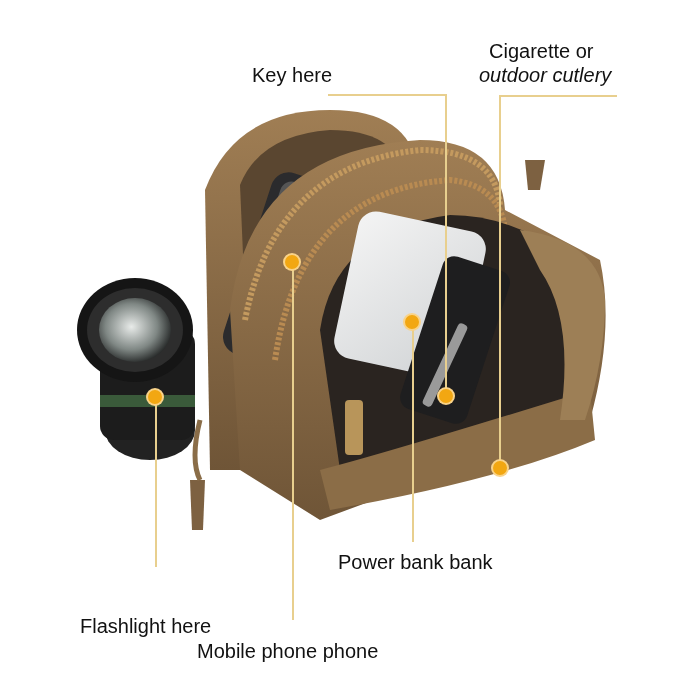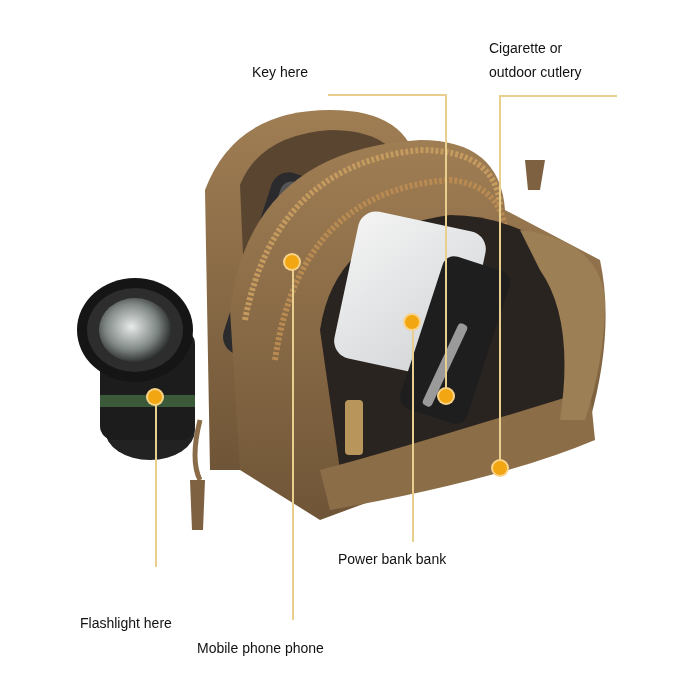--- a/index.html
+++ b/index.html
@@ -1,17 +1,17 @@
 <!DOCTYPE html>
 <html><head>
 <meta charset="utf-8">
 <style>
   html,body{margin:0;padding:0;background:#fff;}
   body{width:700px;height:700px;position:relative;overflow:hidden;font-family:"Liberation Sans",sans-serif;}
-  .label{position:absolute;font-size:14px;color:#111;line-height:1.15;white-space:nowrap;}
+  .label{position:absolute;font-size:20px;color:#111;line-height:1.15;white-space:nowrap;}
   .line{position:absolute;background:#e8cf8e;}
   .dot{position:absolute;width:18px;height:18px;border-radius:50%;background:#f2a712;border:2px solid rgba(255,255,255,0.5);box-sizing:border-box;}
   svg{position:absolute;left:0;top:0;}
 </style>
 </head>
 <body>
 
 <div>
 <svg width="700" height="700" viewBox="0 0 700 700">
   <defs>
@@ -76,16 +76,16 @@
 <div class="line" style="left:412px;top:322px;width:2px;height:220px;"></div>
 
 <div class="dot" style="left:437px;top:387px;"></div>
 <div class="dot" style="left:491px;top:459px;"></div>
 <div class="dot" style="left:146px;top:388px;"></div>
 <div class="dot" style="left:283px;top:253px;"></div>
 <div class="dot" style="left:403px;top:313px;"></div>
 
 <div class="label" style="left:252px;top:64px;">Key here</div>
 <div class="label" style="left:489px;top:40px;">Cigarette or</div>
-<div class="label" style="left:489px;top:64px;">outdoor cutlery</div>
+<div class="label" style="left:479px;top:64px;font-style:italic;">outdoor cutlery</div>
 <div class="label" style="left:80px;top:572px;margin-top:43px;">Flashlight here</div>
 <div class="label" style="left:338px;top:551px;">Power bank bank</div>
 <div class="label" style="left:197px;top:640px;">Mobile phone phone</div>
 
 </body></html>

